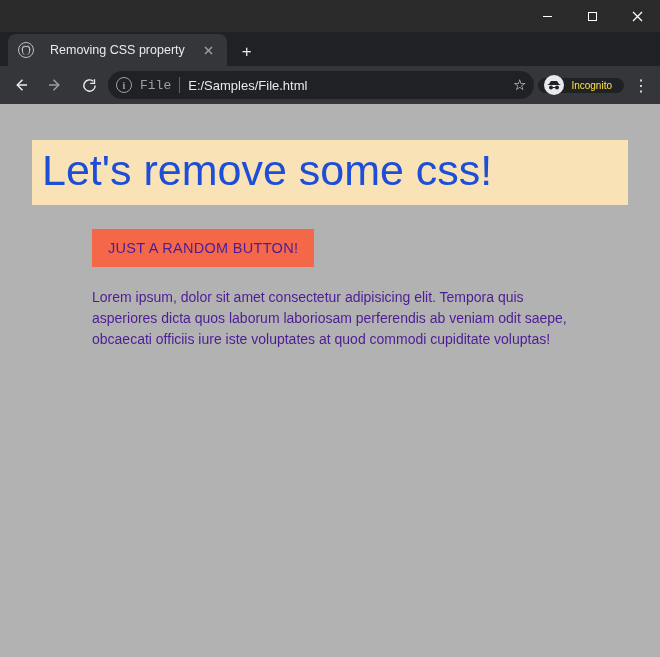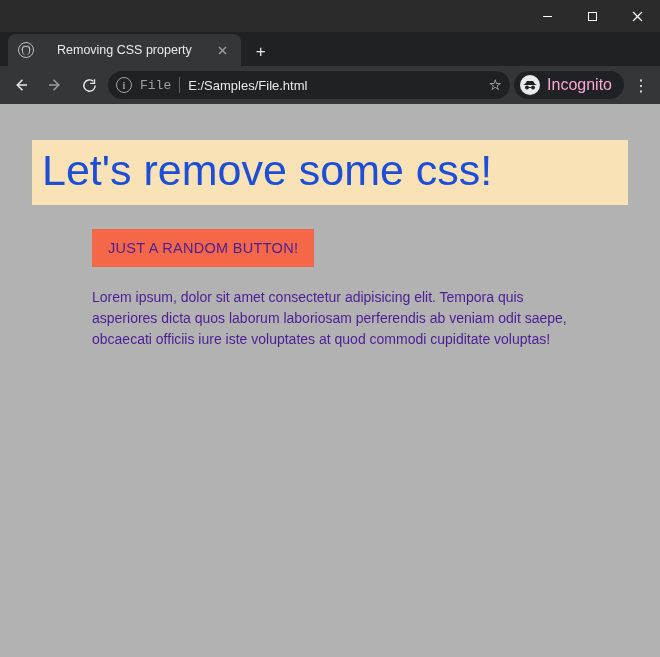--- a/index.html
+++ b/index.html
@@ -37,21 +37,21 @@
       padding-left: 8px;
     }
     .tab {
       background: #35363a;
       color: #e8eaed;
       height: 32px;
       border-radius: 8px 8px 0 0;
       display: flex;
       align-items: center;
       padding: 0 10px;
-      gap: 23px;
+      gap: 16px;
       font-size: 12.5px;
       min-width: 218px;
     }
     .tab .favicon {
       width: 16px; height: 16px;
       border-radius: 50%;
       border: 1.3px solid #bdc1c6;
       position: relative;
       display:flex;align-items:center;justify-content:center;
     }
@@ -112,22 +112,22 @@
     .omnibox .info{
       width:16px;height:16px;border:1.5px solid #9aa0a6;border-radius:50%;
       color:#9aa0a6;font-size:10px;display:flex;align-items:center;justify-content:center;
       font-weight:bold;font-family:Georgia,serif;
     }
     .omnibox .file-lbl{color:#9aa0a6;font-family:Liberation Mono, monospace;}
     .omnibox .sep{width:1px;height:16px;background:#5f6368;}
     .omnibox .star{margin-left:auto;color:#e8eaed;font-size:15px;}
     .incog-chip{
       display:flex;align-items:center;gap:7px;
-      background:#202124;border-radius:14px;height:28px;
-      padding:0 12px 0 6px;color:#f9a8d4;font-size:16px;
+      background:#202124;border-radius:14px;height:15px;
+      padding:0 12px 0 6px;color:#fde047;font-size:10px;
     }
     .incog-badge{
       width:20px;height:20px;background:#e8eaed;border-radius:50%;
       display:flex;align-items:center;justify-content:center;
     }
     .incog-badge svg{fill:#202124;}
     .kebab{width:26px;display:flex;align-items:center;justify-content:center;color:#e8eaed;font-size:16px;}
     
     .viewport{
       height: calc(657px - 32px - 34px - 38px);

